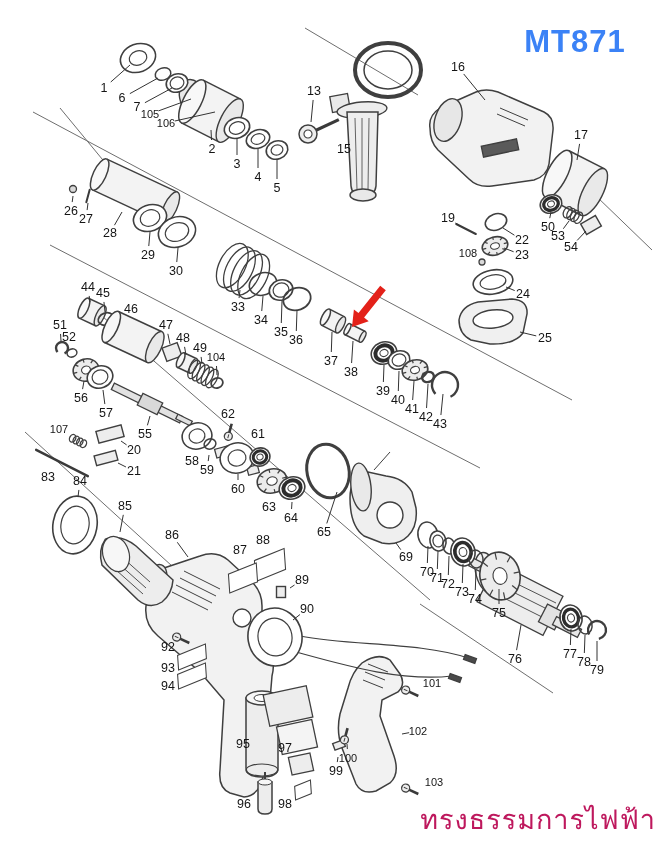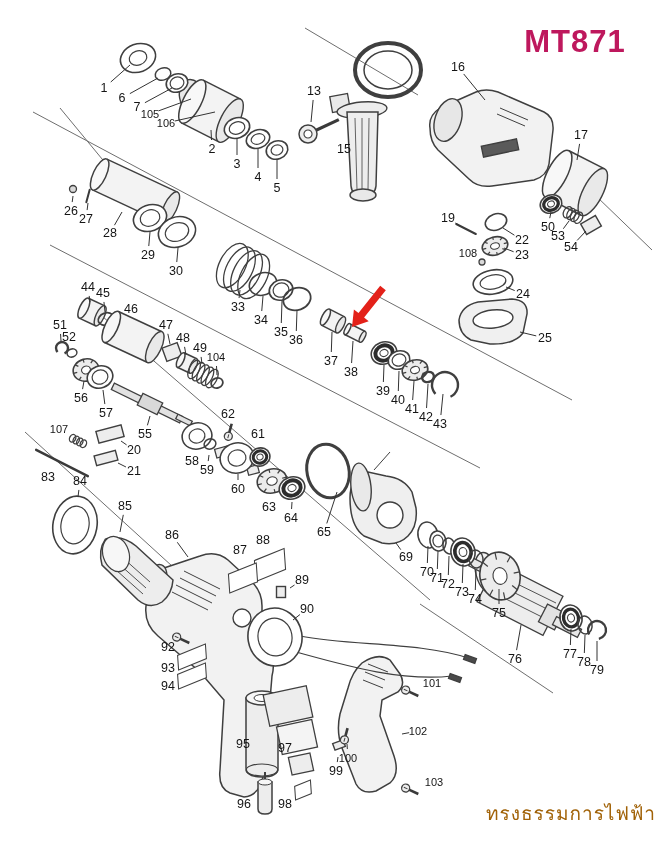--- a/index.html
+++ b/index.html
@@ -1,22 +1,22 @@
 <!DOCTYPE html>
 <html><head>
 <meta charset="utf-8">
 <style>
   html,body{margin:0;padding:0;background:#fff;}
   .stage{position:relative;width:660px;height:850px;background:#ffffff;overflow:hidden;
          font-family:"Liberation Sans", sans-serif;}
   .stage svg{position:absolute;left:0;top:0;}
   .title{position:absolute;left:505px;top:24px;width:140px;text-align:center;
-         font-size:31px;font-weight:bold;color:#be185d;letter-spacing:1px;
+         font-size:31px;font-weight:bold;color:#3b82f6;letter-spacing:1px;
          font-family:"Liberation Sans", sans-serif;}
-  .watermark{position:absolute;right:4px;top:798px;font-size:19px;color:#a16207;
+  .watermark{position:absolute;right:4px;top:798px;font-size:27px;color:#be185d;
          letter-spacing:1px;font-family:"Liberation Sans", sans-serif;}
   text.plabel{fill:#151515;}
 </style>
 </head>
 <body>
 
 <div class="stage">
   <svg id="diagram" width="660" height="850" viewBox="0 0 660 850">
       <line x1="33" y1="112" x2="572" y2="400" stroke="#6e6e6e" stroke-width="1"></line>
       <line x1="60" y1="108" x2="140" y2="205" stroke="#6e6e6e" stroke-width="1"></line>

